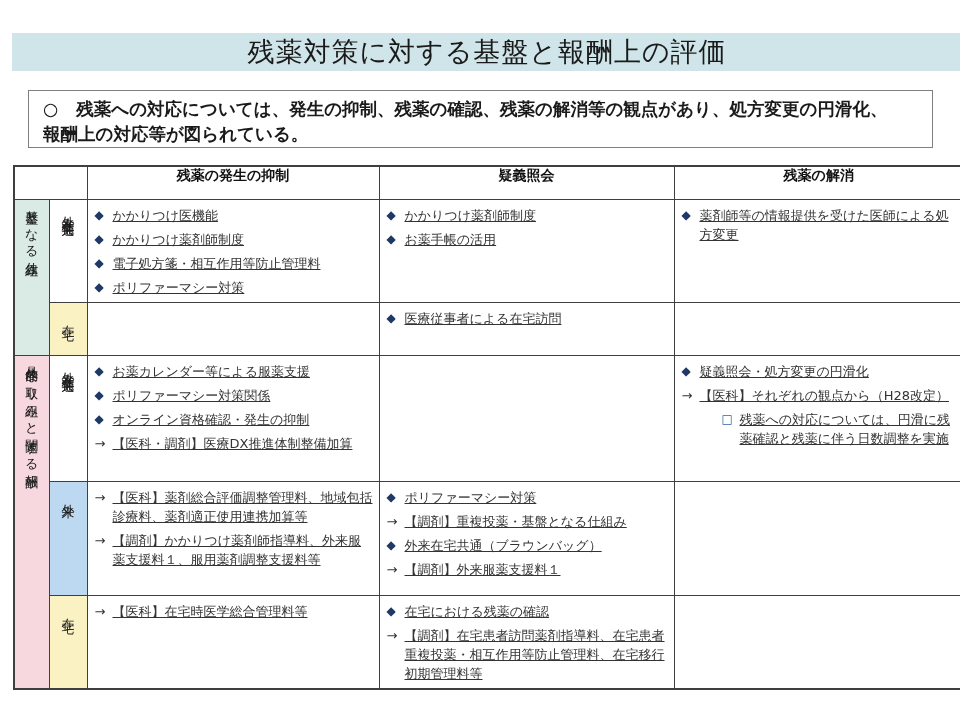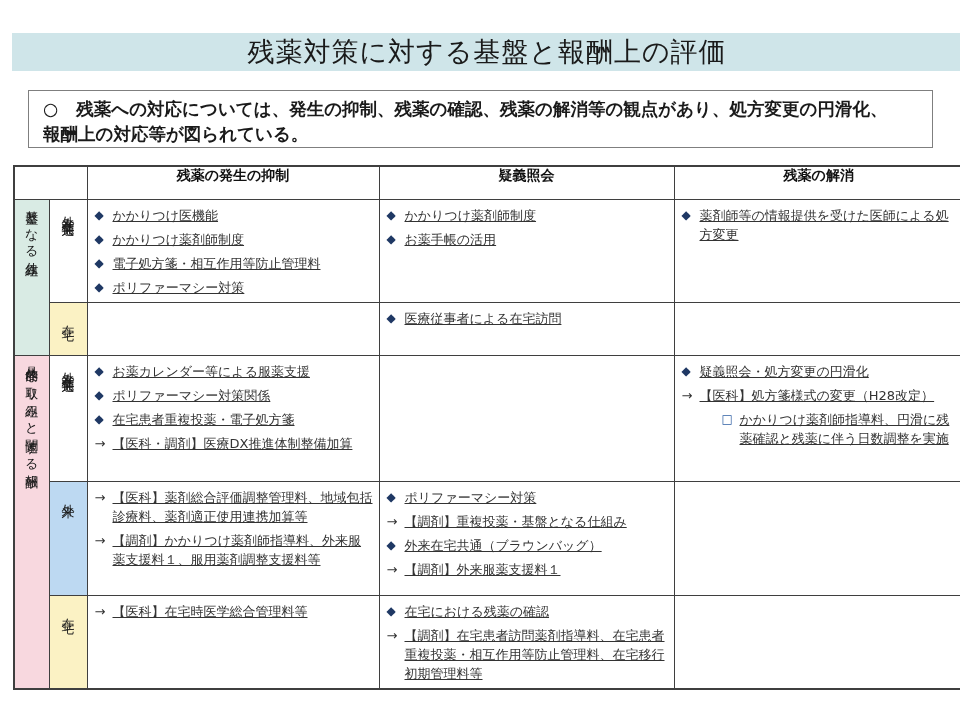--- a/index.html
+++ b/index.html
@@ -149,40 +149,40 @@
             <div class="item">
               <span class="mk mk-diamond">◆</span>
               <span class="tx">お薬カレンダー等による服薬支援</span>
             </div>
             <div class="item">
               <span class="mk mk-diamond">◆</span>
               <span class="tx">ポリファーマシー対策関係</span>
             </div>
             <div class="item">
               <span class="mk mk-diamond">◆</span>
-              <span class="tx">在宅患者重複投薬・電子処方箋</span>
+              <span class="tx">オンライン資格確認・発生の抑制</span>
             </div>
             <div class="item">
               <span class="mk mk-arrow">→</span>
               <span class="tx">【医科・調剤】医療DX推進体制整備加算</span>
             </div>
           </td>
         <td class="cell"></td>
         <td class="cell">
             <div class="item">
               <span class="mk mk-diamond">◆</span>
               <span class="tx">疑義照会・処方変更の円滑化</span>
             </div>
             <div class="item">
               <span class="mk mk-arrow">→</span>
-              <span class="tx">【医科】処方箋様式の変更（H28改定）</span>
+              <span class="tx">【医科】それぞれの観点から（H28改定）</span>
             </div>
             <div class="item indent">
               <span class="mk mk-square">□</span>
-              <span class="tx">かかりつけ薬剤師指導料、円滑に残薬確認と残薬に伴う日数調整を実施</span>
+              <span class="tx">残薬への対応については、円滑に残薬確認と残薬に伴う日数調整を実施</span>
             </div>
           </td>
       </tr>
 
       <tr class="h-g2r2">
         <td class="slabel bg-blue">
           <span class="vtext">外来</span>
         </td>
         <td class="cell">
             <div class="item">

